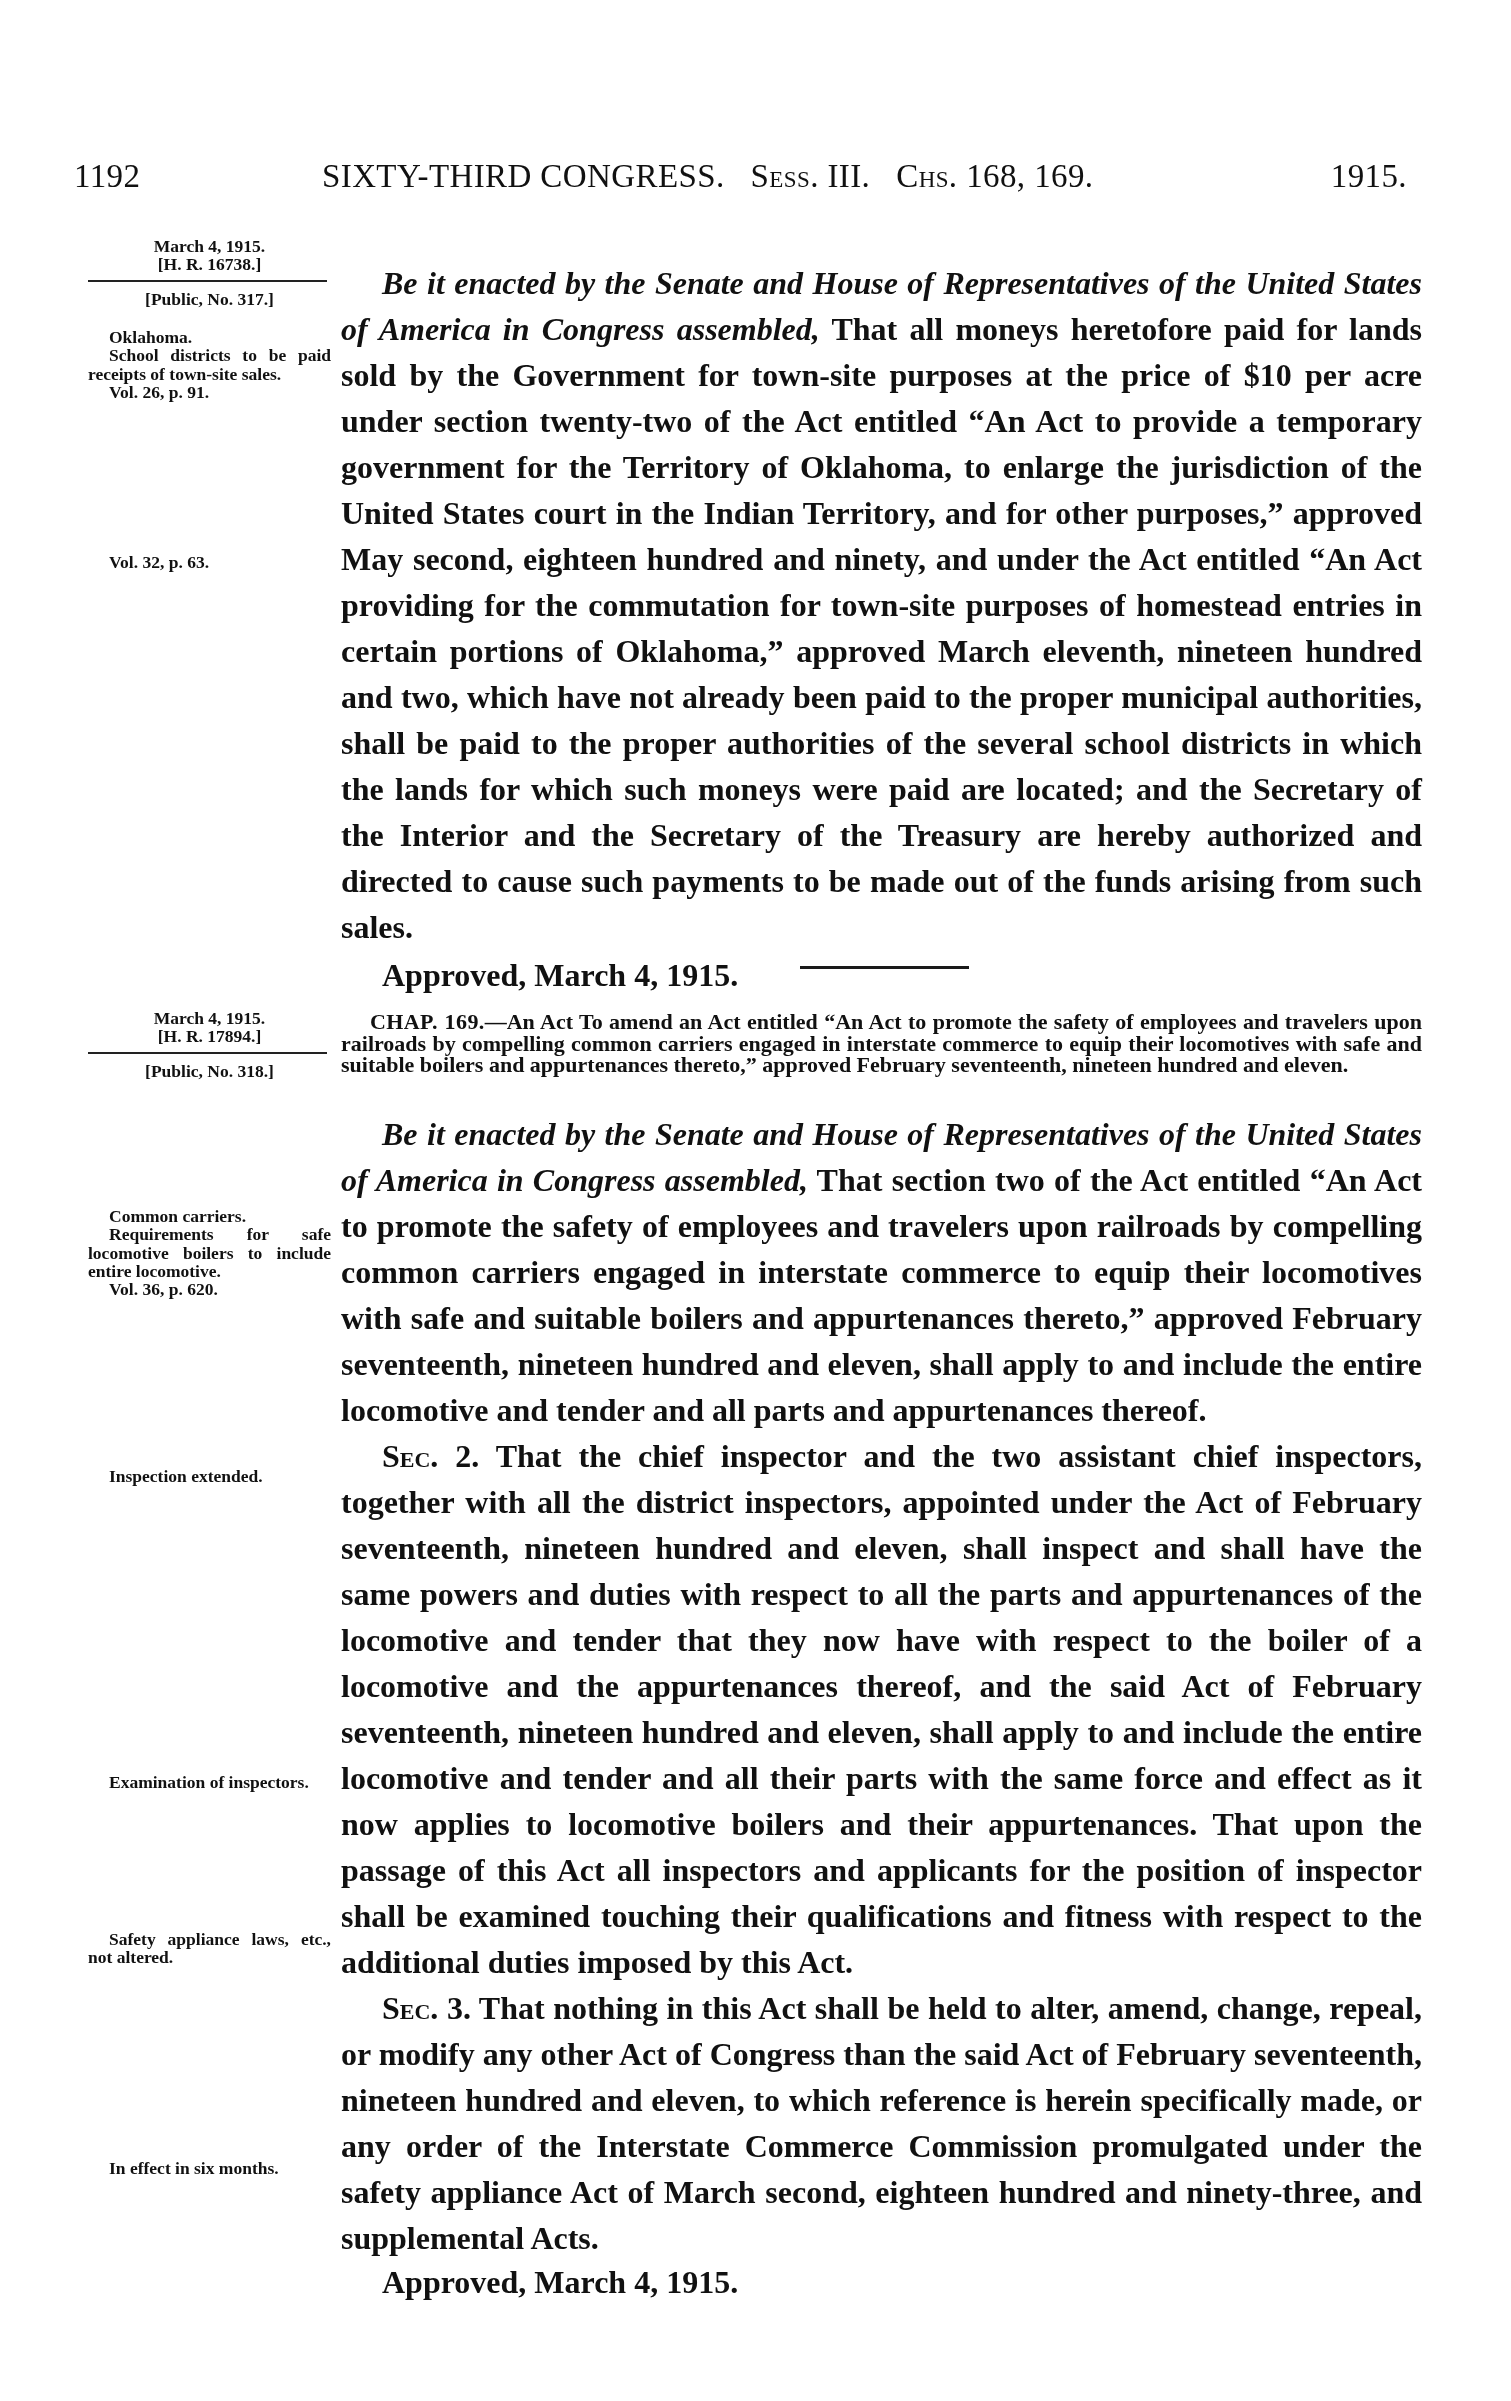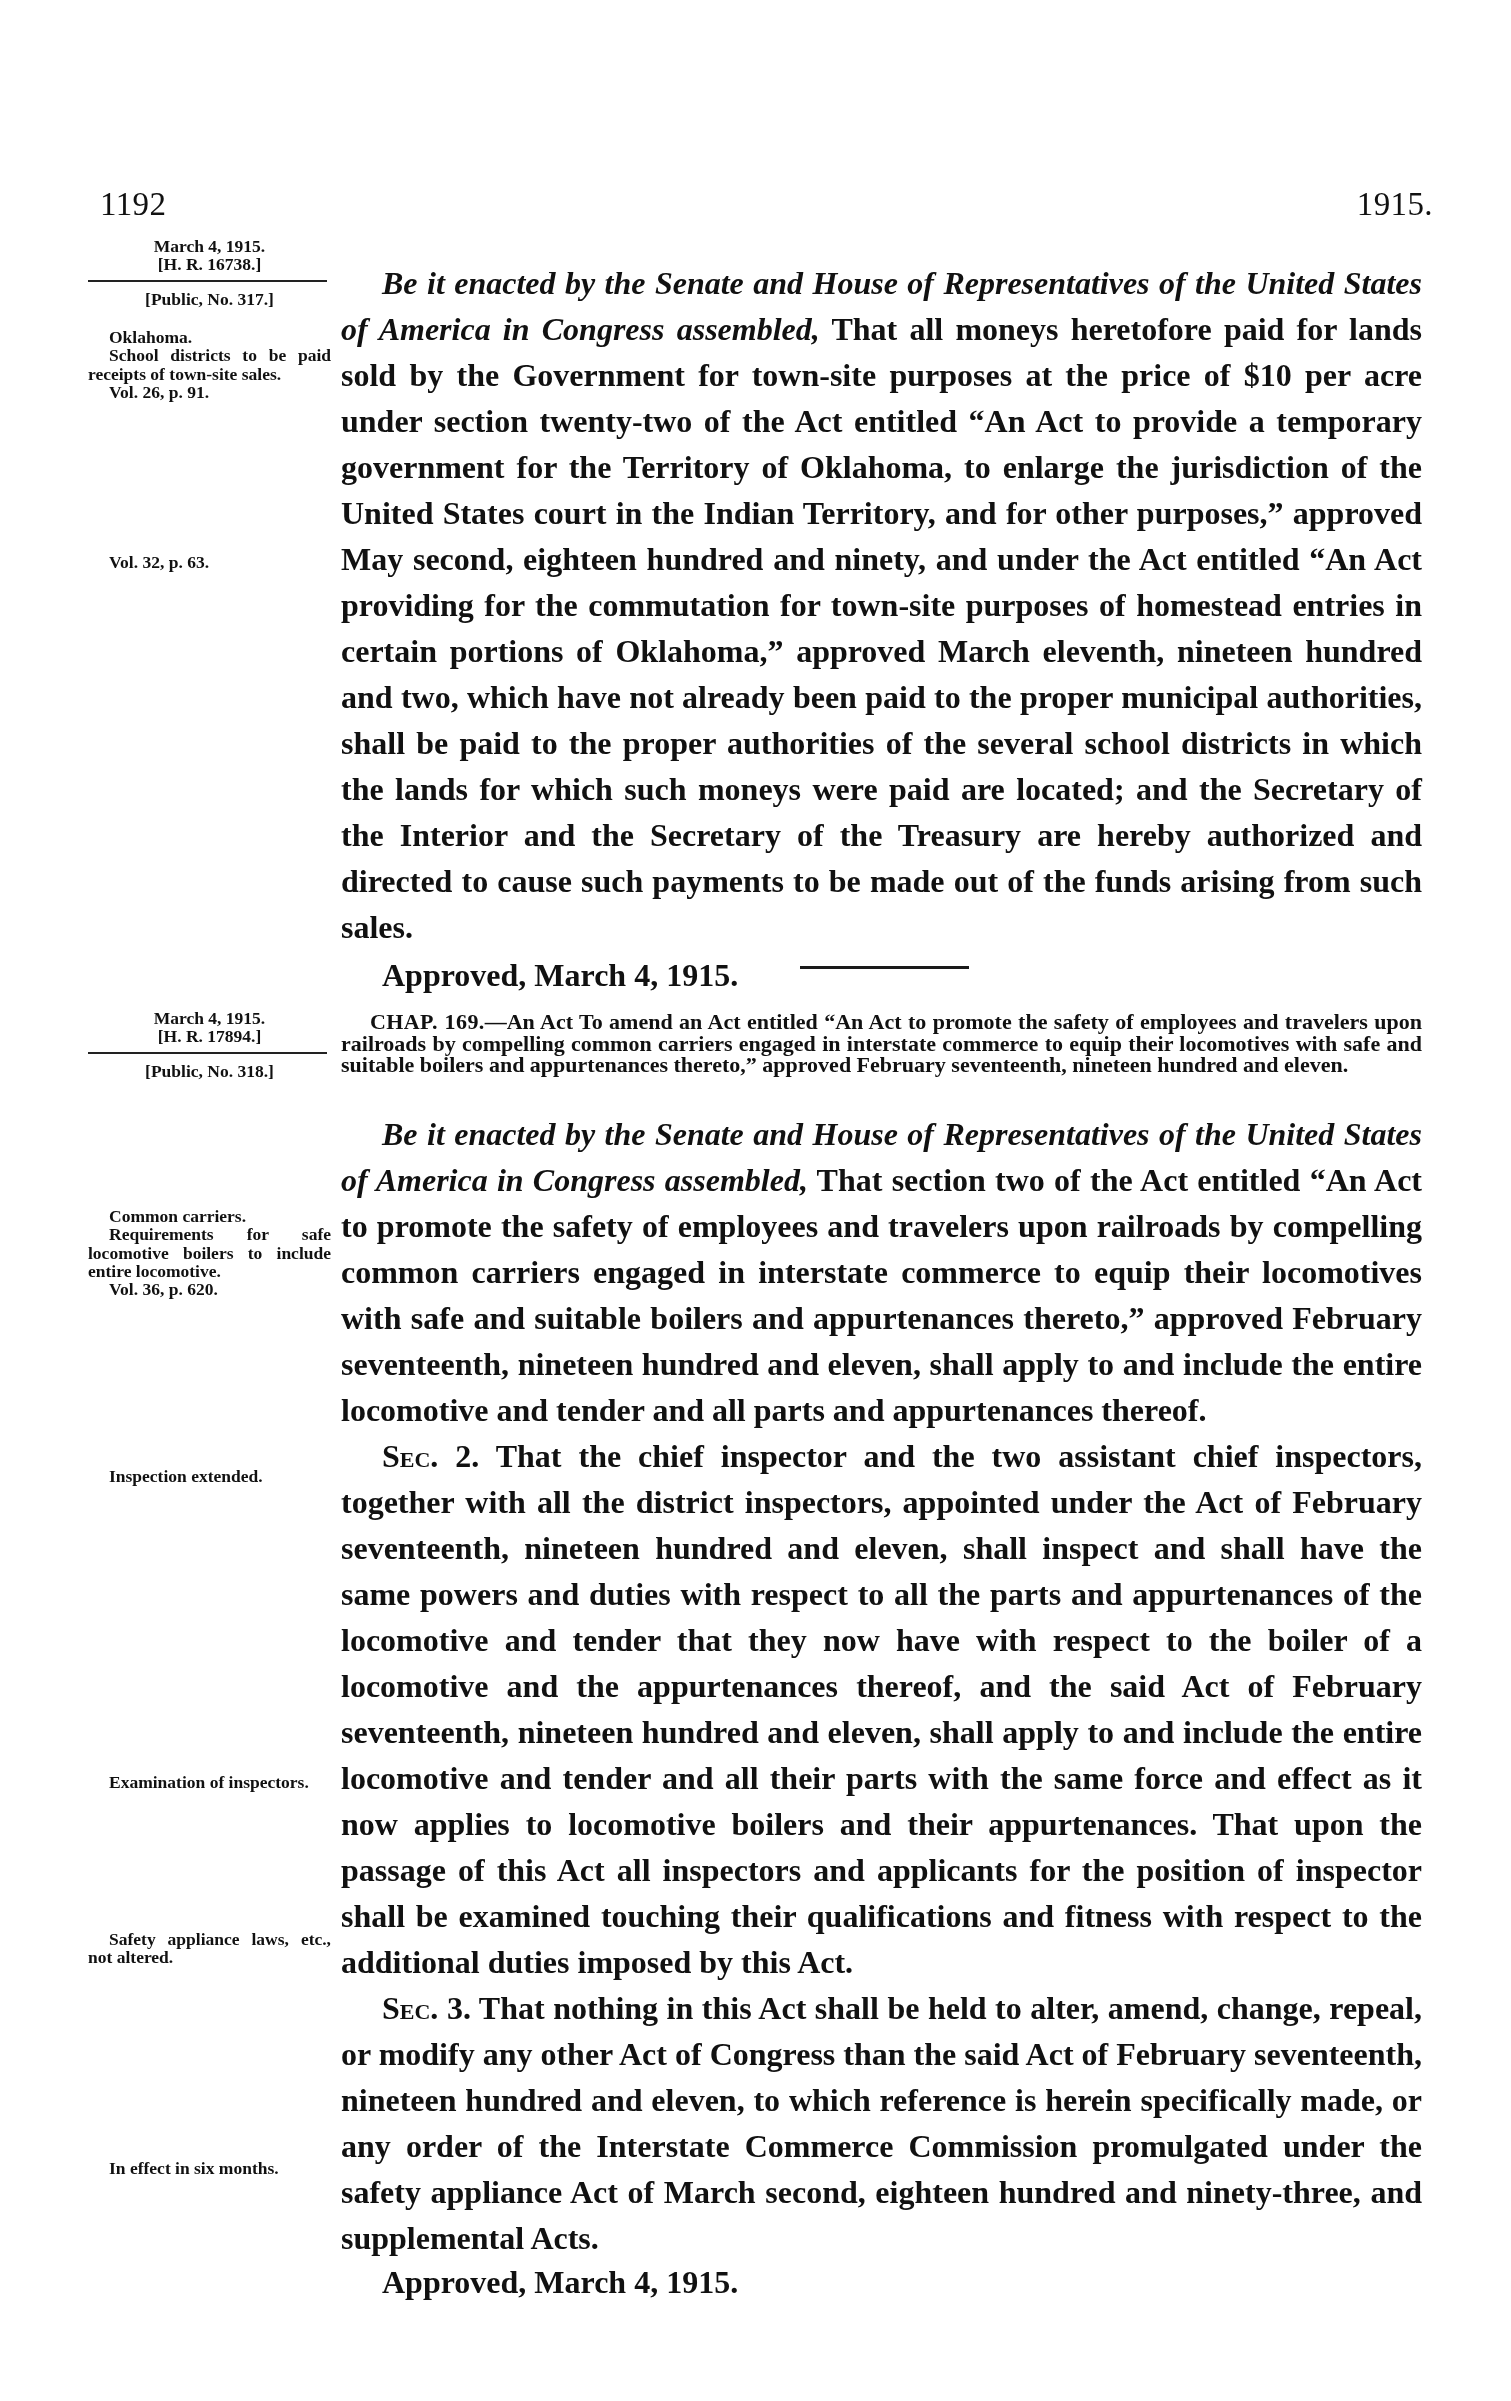--- a/index.html
+++ b/index.html
@@ -1,22 +1,22 @@
 <!DOCTYPE html>
 <html style="font-size:12.7px"><head>
 <meta charset="utf-8">
 <style>
   html, body { margin: 0; padding: 0; background: #ffffff; }
   body {
     width: 1512px; height: 2401px; position: relative; overflow: hidden;
     font-family: "Liberation Serif", "DejaVu Serif", serif; color: #111111;
   }
   .header {
-    position: absolute; top: 156px; left: 100px; width: 1333px; height: 40px;
-    font-size: 33px; line-height: 40px; letter-spacing: 0.4px; margin-top: 28px;
+    position: absolute; top: 156px; left: 74px; width: 1333px; height: 40px;
+    font-size: 33px; line-height: 40px; letter-spacing: 0.4px;
   }
   .header .pg { position: absolute; left: 0; top: 0; }
   .header .title { position: absolute; left: 248px; top: 0; white-space: nowrap; }
   .header .title .sc { font-variant: small-caps; }
   .header .year { position: absolute; right: 0; top: 0; }
 
   .margin {
     position: absolute; left: 88px; width: 243px;
     font-size: 17.5px; line-height: 18.3px; font-weight: bold;
     text-align: justify; text-align-last: left;
@@ -43,20 +43,25 @@
   .body em { font-style: italic; }
   .sec { font-variant: small-caps; }
   .approved { font-size: 32px; line-height: 34px; font-weight: bold; margin: 0; padding-left: 41px; }
   .divider { position: absolute; left: 800px; top: 966px; width: 169px; height: 3.2px; background: #1a1a1a; }
 </style>
 </head>
 <body>
 
 <div class="header">
   <span class="pg">1192</span>
+  <span class="title">
+    <span>SIXTY-THIRD CONGRESS.</span>&nbsp;&nbsp;
+    <span class="sc">Sess. III.</span>&nbsp;&nbsp;
+    <span class="sc">Chs. 168, 169.</span>
+  </span>
   <span class="year">1915.</span>
 </div>
 
 <div class="margin" style="top:237px;">
   <span class="center">March 4, 1915.</span>
   <span class="center">[H. R. 16738.]</span>
   <span class="rule"></span>
   <span class="center">[Public, No. 317.]</span>
 </div>
 <div class="margin" style="top:328px;">

